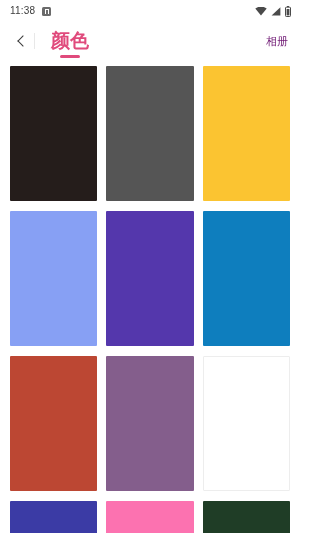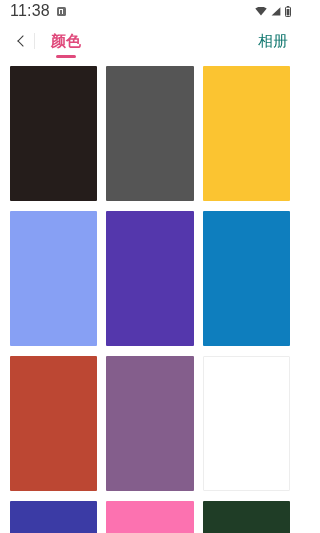--- a/index.html
+++ b/index.html
@@ -24,21 +24,21 @@
     padding: 0 9px 0 10px;
     box-sizing: border-box;
     background: #ffffff;
   }
   .status-left {
     display: flex;
     align-items: center;
     gap: 7px;
   }
   .status-clock {
-    font-size: 16px;
+    font-size: 10px;
     color: #3c3c3c;
     letter-spacing: 0.2px;
     line-height: 1;
   }
   .app-badge {
     width: 9px;
     height: 9px;
     border-radius: 1.5px;
     background: #6b6b6b;
     position: relative;
@@ -113,21 +113,21 @@
     align-items: stretch;
     margin-left: 12px;
     flex: 1 1 auto;
   }
   .tab {
     position: relative;
     display: flex;
     align-items: center;
     padding: 0 4px;
     margin-right: 30px;
-    font-size: 15px;
+    font-size: 19px;
     color: #8c8c8c;
     cursor: pointer;
     white-space: nowrap;
   }
   .tab.active {
     color: #e04a7c;
     font-weight: bold;
   }
   .tab.active .tab-underline {
     position: absolute;
@@ -135,22 +135,22 @@
     transform: translateX(-50%);
     bottom: 2px;
     width: 20px;
     height: 3px;
     border-radius: 2px;
     background: #e04a7c;
   }
   .album-action {
     display: flex;
     align-items: center;
-    font-size: 15px;
-    color: #0f766e;
+    font-size: 11px;
+    color: #701a75;
     cursor: pointer;
     white-space: nowrap;
     flex: none;
     font-family: Liberation Serif, serif;
   }
 
   
   .grid {
     padding: 6px 10px 0 10px;
     box-sizing: border-box;

